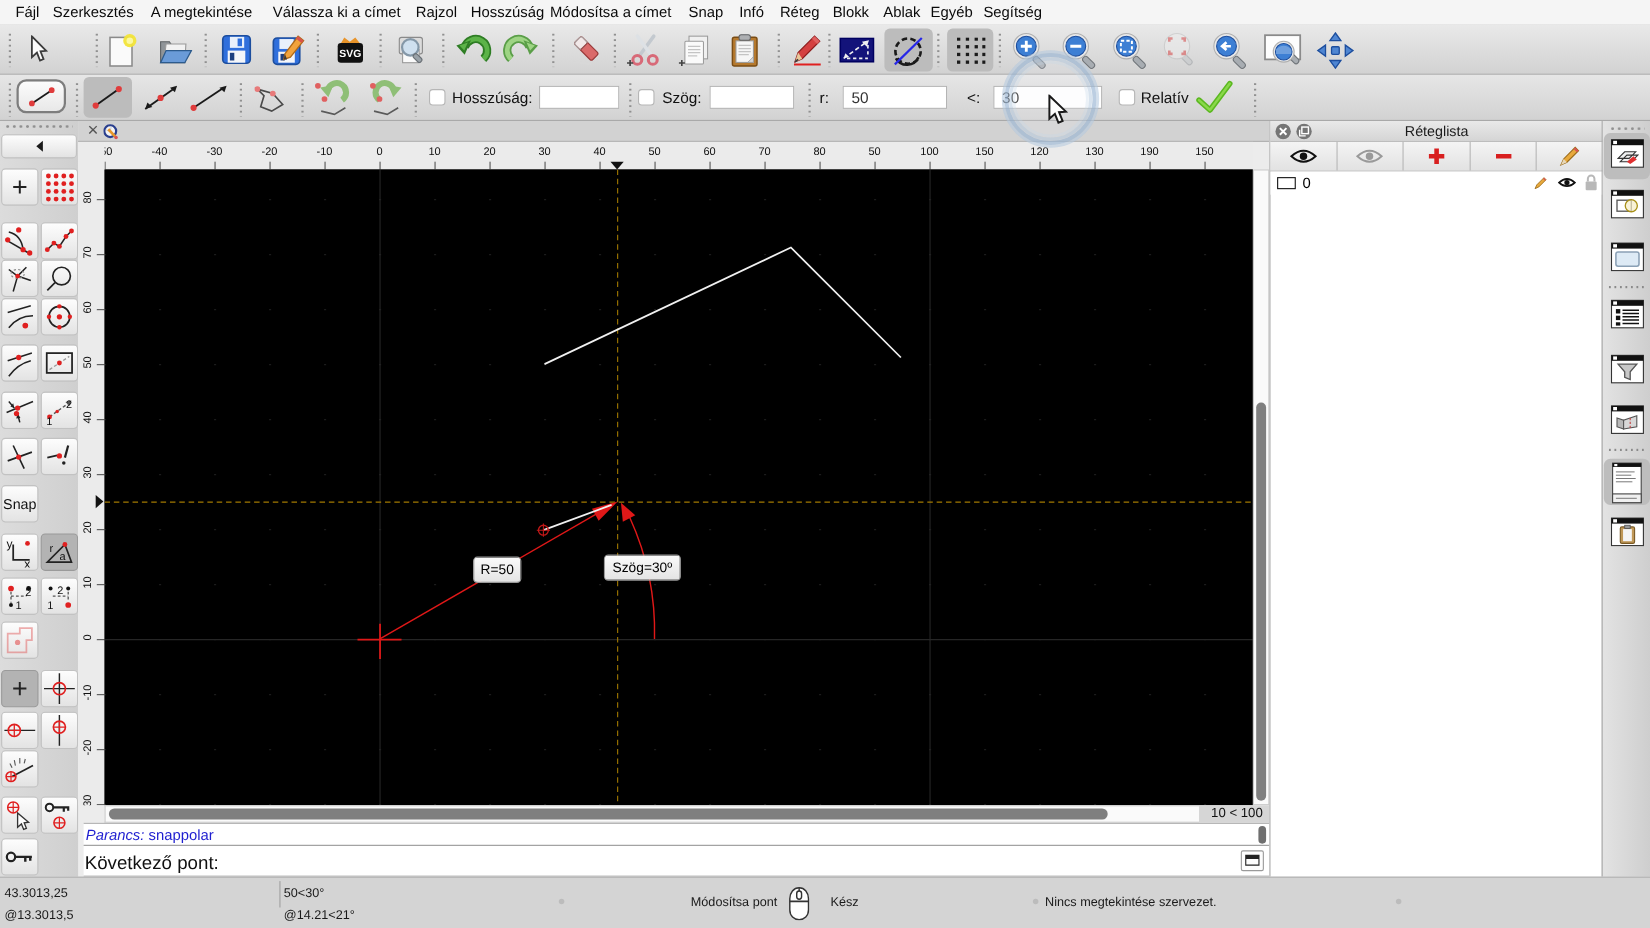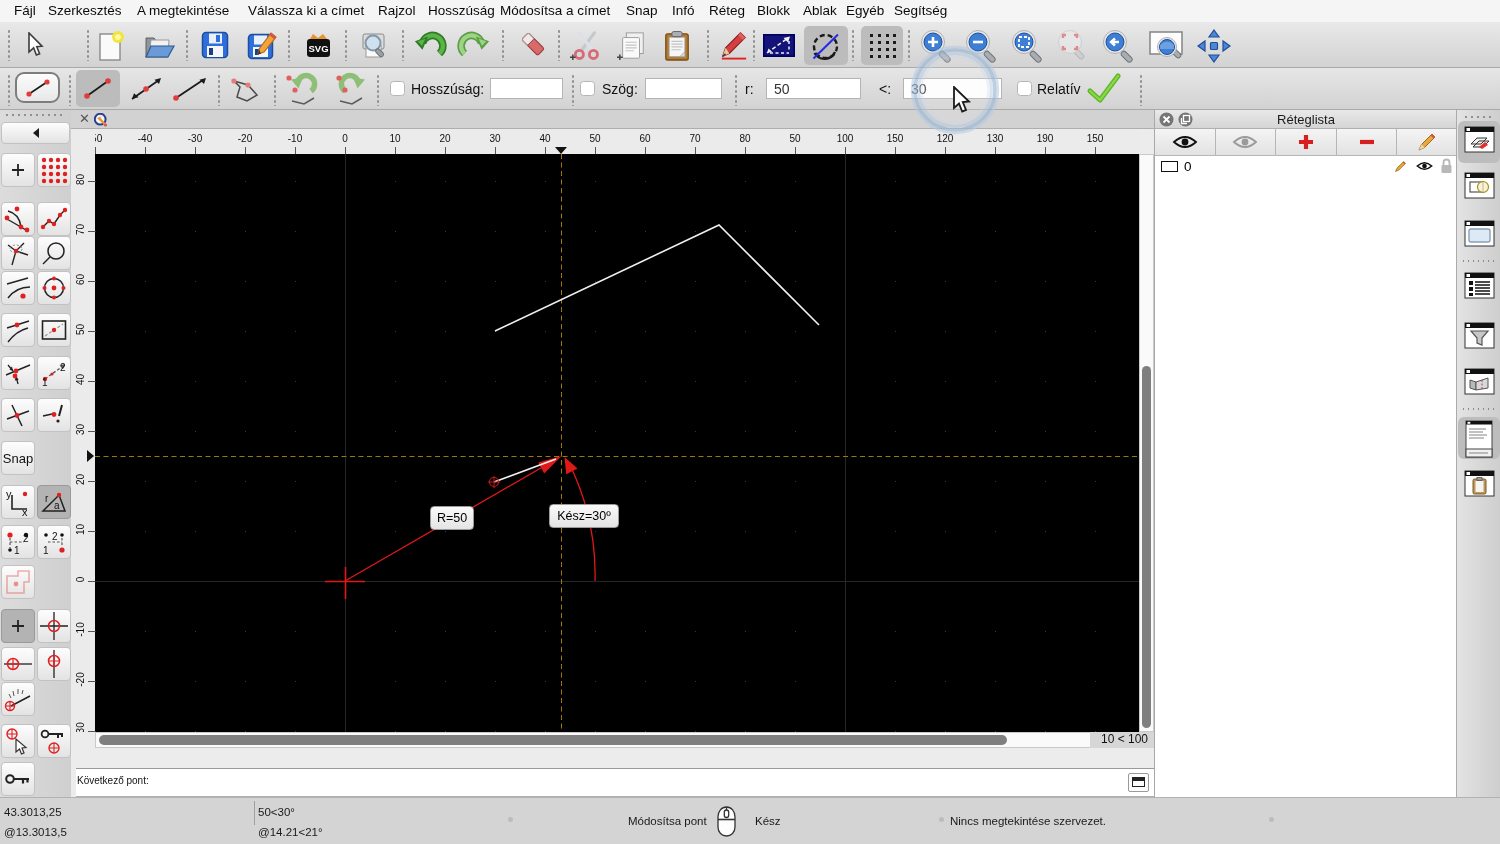--- a/index.html
+++ b/index.html
@@ -47,21 +47,21 @@
 #corner { left:0; top:19px; width:24px; height:25px; background:#ebebeb; }
 #canvas { left:24px; top:44px; width:1044px; height:578px; background:#000; }
 #hscroll { left:24px; top:622px; width:995px; height:16px; background:#fafafa; border:1px solid #c9c9c9; border-right:none; }
 #hthumb { position:absolute; left:3px; top:2px; width:908px; height:10px; background:#7f7f7f; border-radius:5px; }
 #hscrtext { left:1019px; top:622px; width:64px; height:16px; background:#d6d6d6; font-size:12px; color:#111; text-align:right; padding-right:6px; line-height:15px; }
 #vscroll { left:1068px; top:44px; width:15px; height:578px; background:#fafafa; border:1px solid #c9c9c9; }
 #vthumb { position:absolute; left:2px; top:211px; width:9px; height:362px; background:#7f7f7f; border-radius:5px; }
 #cmdhistory { left:5px; top:638px; width:1078px; height:20px; background:#fff; border-top:1px solid #b0b0b0; }
 #cmdhistory .t { position:absolute; left:2px; top:3px; font-size:13.5px; color:#1f1fd0; }
 #cmdinput { left:5px; top:658px; width:1078px; height:29px; background:#fff; border-top:1px solid #9a9a9a; border-bottom:1px solid #b0b0b0; }
-#cmdinput .lbl { position:absolute; left:1px; top:6px; font-size:10px; color:#111; }
+#cmdinput .lbl { position:absolute; left:1px; top:6px; font-size:17px; color:#111; }
 #histthumb { position:absolute; left:1068px; top:2px; width:7px; height:16px; background:#6f6f6f; border-radius:3.5px; }
 
 
 #rpanel { left:1154px; top:110px; width:302px; height:687px; background:#fff; border-left:1px solid #a9a9a9; }
 #rphead { position:absolute; left:0; top:0; width:302px; height:19px; background:linear-gradient(#e9e9e9,#d5d5d5); border-bottom:1px solid #b0b0b0; }
 #rptitle { position:absolute; left:0; top:2px; width:302px; text-align:center; font-size:13px; color:#1a1a1a; }
 #rptools { position:absolute; left:0; top:19px; width:302px; height:27px; background:linear-gradient(#f4f4f4,#e2e2e2); border-bottom:1px solid #b6b6b6; display:flex; }
 #rptools .cell { flex:1; border-right:1px solid #b6b6b6; display:flex; align-items:center; justify-content:center; }
 #rptools .cell:last-child { border-right:none; }
 #layerrow { position:absolute; left:0; top:46px; width:302px; height:21px; background:#fff; }
@@ -805,28 +805,32 @@
 
         <path d="M500,427 A250 250 0 0 0 477.5,316.5" fill="none" stroke="#e01818" stroke-width="1.3"></path>
         <path d="M469.5,303 L471.2,320.3 L482.5,314.4 Z" fill="#e01818"></path>
 
         <line x1="399" y1="328" x2="461" y2="305" stroke="#f0f0f0" stroke-width="1.6"></line>
 
         <circle cx="399" cy="328" r="4.5" fill="none" stroke="#c01818" stroke-width="1.2"></circle>
         <path d="M393,328 L405,328 M399,322 L399,334" stroke="#c01818" stroke-width="1"></path>
       </svg>
       <div style="position:absolute;left:335px;top:352px;width:44px;height:24px;background:linear-gradient(#fafafa,#e4e4e4);border:1px solid #9a9a9a;border-radius:4px;font-size:12.5px;color:#000;display:flex;align-items:center;justify-content:center">R=50</div>
-      <div style="position:absolute;left:454px;top:350px;width:70px;height:24px;background:linear-gradient(#fafafa,#e4e4e4);border:1px solid #9a9a9a;border-radius:4px;font-size:12.5px;color:#000;display:flex;align-items:center;justify-content:center">Kész=30º</div>
+      <div style="position:absolute;left:454px;top:350px;width:70px;height:24px;background:linear-gradient(#fafafa,#e4e4e4);border:1px solid #9a9a9a;border-radius:4px;font-size:12.5px;color:#000;display:flex;align-items:center;justify-content:center">Szög=30º</div>
     </div>
     <div id="hscroll" class="abs">
       <div id="hthumb"></div>
     </div>
     <div id="hscrtext" class="abs">10 &lt; 100</div>
     <div id="vscroll" class="abs">
       <div id="vthumb"></div>
+    </div>
+    <div id="cmdhistory" class="abs">
+      <div class="t"><i>Parancs:</i> snappolar</div>
+      <div id="histthumb"></div>
     </div>
     <div id="cmdinput" class="abs">
       <div class="lbl">Következő pont:</div>
       <div style="position:absolute;left:1052px;top:4px;width:21px;height:19px;background:#fdfdfd;border:1px solid #9a9a9a;border-radius:2px">
         <div style="position:absolute;left:3px;top:3px;width:13px;height:10px;border:1.4px solid #222;border-top-width:4px"></div>
       </div>
     </div>
   </div>
   <div id="rpanel" class="abs">
     <div id="rphead">

